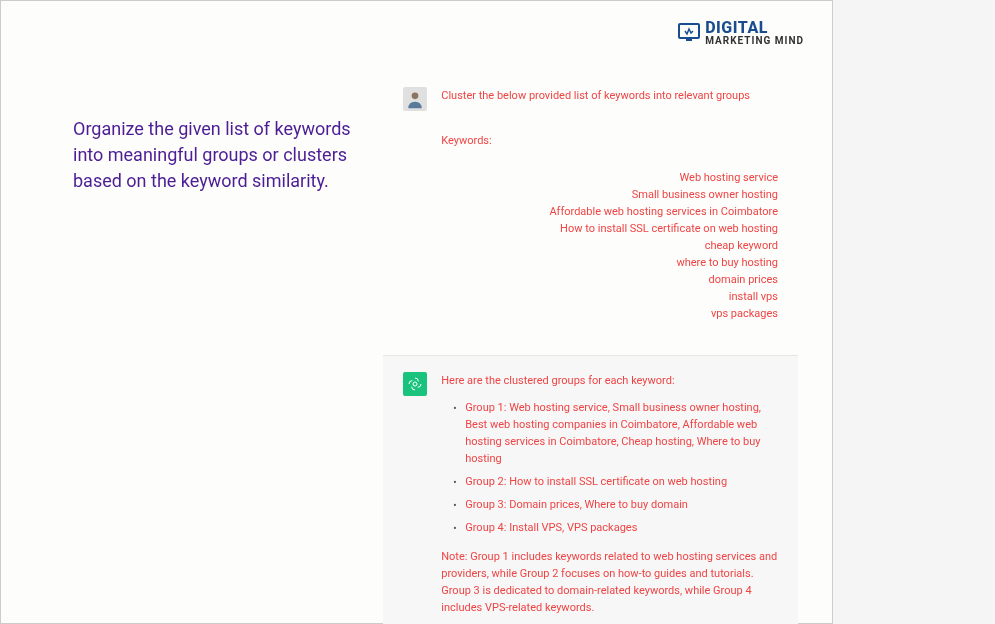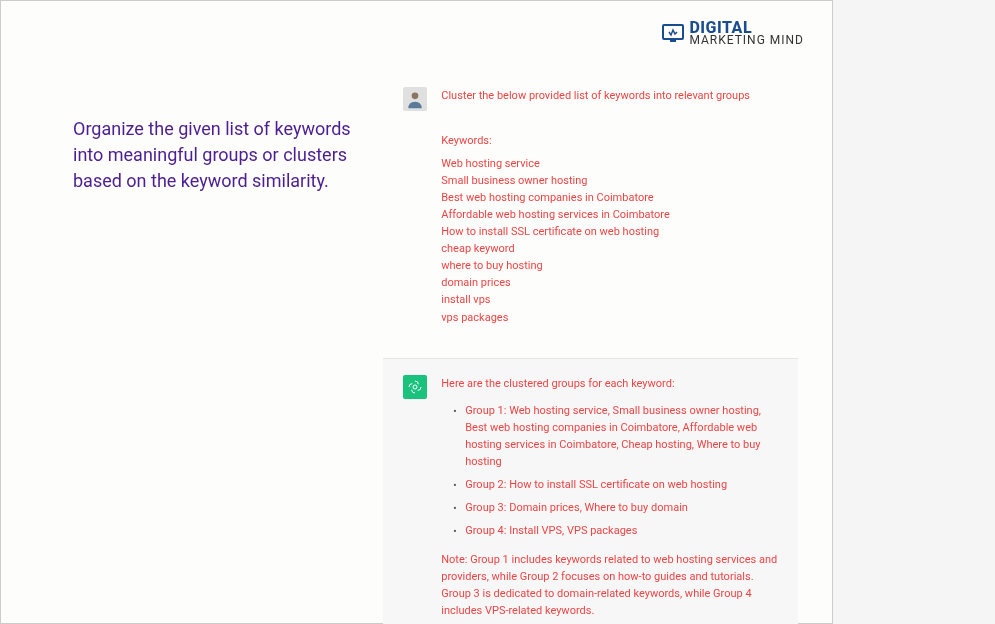--- a/index.html
+++ b/index.html
@@ -39,22 +39,22 @@
       flex-direction: column;
       line-height: 0.9;
     }
     .logo-main {
       font-size: 16px;
       font-weight: 800;
       color: #1a4d8f;
       letter-spacing: 0.5px;
     }
     .logo-sub {
-      font-size: 12px;
-      font-weight: 400;
+      font-size: 10px;
+      font-weight: 700;
       color: #333;
       letter-spacing: 1px;
     }
     .left-panel {
       width: 46%;
       padding: 115px 30px 40px 72px;
     }
     .title {
       font-size: 33px;
       font-weight: 700;
@@ -117,21 +117,22 @@
       width: 16px;
       height: 16px;
     }
     .chat-content {
       flex: 1;
     }
     .keywords-label {
       margin-top: 28px;
     }
     .keyword-list {
-      margin-top: 6px;
+      margin-top: 20px;
+      text-align: right;
     }
     .group-list {
       margin: 10px 0 12px 12px;
       list-style: none;
     }
     .group-list li {
       position: relative;
       padding-left: 12px;
       margin-bottom: 6px;
     }
@@ -178,21 +179,20 @@
             <circle cx="12" cy="7" r="4" fill="#8a7560"></circle>
             <path d="M4 22 Q4 14 12 14 Q20 14 20 22 Z" fill="#5a7a9a"></path>
           </svg>
       </div>
       <div class="chat-content">
         <div>Cluster the below provided list of keywords into relevant groups</div>
         <div class="keywords-label">Keywords:</div>
         <div class="keyword-list">
           <div>Web hosting service</div>
           <div>Small business owner hosting</div>
-          <div>Best web hosting companies in Coimbatore</div>
           <div>Affordable web hosting services in Coimbatore</div>
           <div>How to install SSL certificate on web hosting</div>
           <div>cheap keyword</div>
           <div>where to buy hosting</div>
           <div>domain prices</div>
           <div>install vps</div>
           <div>vps packages</div>
         </div>
       </div>
     </div>

